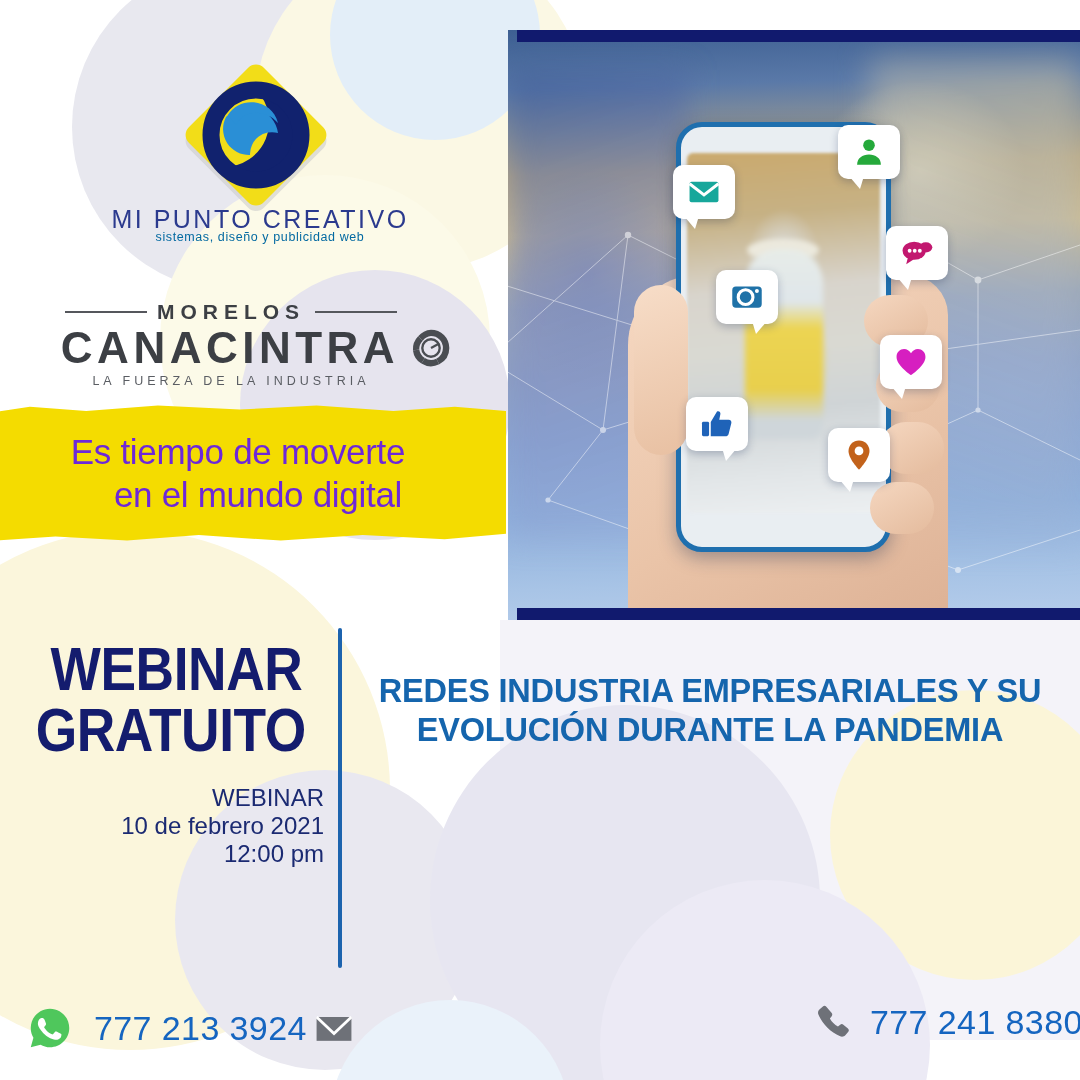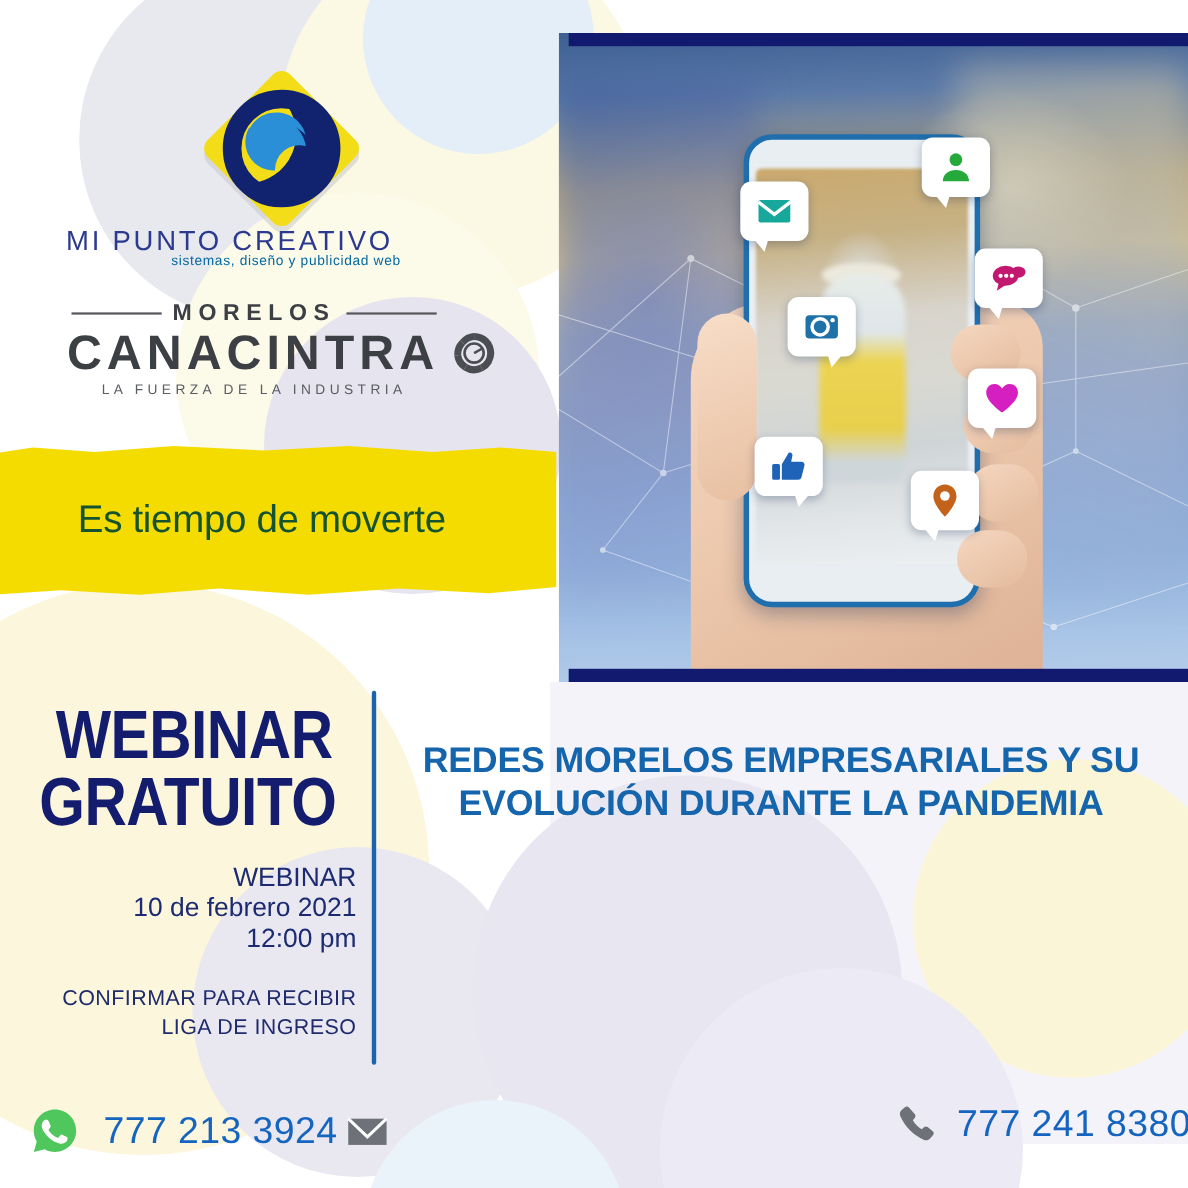--- a/index.html
+++ b/index.html
@@ -139,29 +139,29 @@
   #bub-mail    { left:165px; top:135px; }
   #bub-chat    { left:378px; top:196px; }
   #bub-camera  { left:208px; top:240px; }
   #bub-heart   { left:372px; top:305px; }
   #bub-thumb   { left:178px; top:367px; }
   #bub-pin     { left:320px; top:398px; }
 
   
   #mpc-logo { position:absolute; left:176px; top:55px; width:160px; height:160px; }
   #mpc-name {
-    position:absolute; left:60px; top:205px; width:400px; text-align:left;
+    position:absolute; left:60px; top:205px; width:400px; text-align:center;
     font-size:25px; letter-spacing:2.5px; color:#2b3a8e; font-weight:400;
   }
   #mpc-tag {
     position:absolute; left:60px; top:230px; width:400px; text-align:center;
     font-size:12.5px; letter-spacing:.6px; color:#0369a1;
   }
 
-  #cana-block { position:absolute; left:22px; top:273px; width:470px; }
+  #cana-block { position:absolute; left:22px; top:300px; width:470px; }
   #cana-top-row {
     display:flex; align-items:center; justify-content:center; gap:10px;
     padding-right:52px;
   }
   .cana-rule { height:2px; background:#55575c; width:82px; }
   #cana-morelos {
     font-size:21px; font-weight:700; letter-spacing:6px; color:#3c3f44;
   }
   #cana-main {
     display:flex; align-items:center; justify-content:center; gap:10px; margin-top:2px;
@@ -178,21 +178,21 @@
   
   #yellow-banner {
     position:absolute; left:-6px; top:404px; width:512px; height:138px;
     background:#f4dc00;
     clip-path: polygon(0% 6%, 7% 2%, 18% 5%, 32% 1%, 48% 4%, 63% 1%, 78% 5%, 90% 2%, 100% 5%,
                        100% 94%, 88% 98%, 72% 95%, 56% 99%, 40% 95%, 26% 99%, 12% 96%, 0% 99%);
     display:flex; flex-direction:column; align-items:center; justify-content:center;
     z-index:3;
   }
   .banner-line {
-    color:#14532d; font-size:35px; font-weight:400; letter-spacing:-.3px; line-height:1.24;
+    color:#6d28d9; font-size:35px; font-weight:400; letter-spacing:-.3px; line-height:1.24;
     font-family:"Liberation Sans", sans-serif;
   }
   #banner-l1 { transform:translateX(-12px); }
   #banner-l2 { transform:translateX(8px); }
 
   
   #webinar-block { position:absolute; left:14px; top:640px; width:310px; text-align:right; }
   #wg-line1, #wg-line2 {
     color:#141c6e; font-weight:700; font-size:62px; line-height:.95;
     letter-spacing:-.5px; transform:scaleX(.86); transform-origin:center;
@@ -374,40 +374,37 @@
         </g>
         <circle cx="24" cy="24" r="9.5" fill="none" stroke="#4a4d52" stroke-width="2.6"></circle>
         <path d="M24 24 L33 19" stroke="#4a4d52" stroke-width="2.4" fill="none"></path>
       </svg>
     </div>
     <div id="cana-sub">LA FUERZA DE LA INDUSTRIA</div>
   </div>
 
   <div id="yellow-banner">
     <div class="banner-line" id="banner-l1">Es tiempo de moverte</div>
+    <div class="banner-line" id="banner-l2">en el mundo digital</div>
   </div>
 
   <div id="webinar-block">
     <div id="wg-line1">WEBINAR</div>
     <div id="wg-line2">GRATUITO</div>
     <div id="wg-detail">
       <div>WEBINAR</div>
       <div>10 de febrero 2021</div>
       <div>12:00 pm</div>
     </div>
-    <div id="wg-confirm">
-      <div>CONFIRMAR PARA RECIBIR</div>
-      <div>LIGA DE INGRESO</div>
-    </div>
   </div>
 
   <div id="divider"></div>
 
   <div id="right-col">
-    <div id="topic-title">REDES MORELOS EMPRESARIALES Y SU EVOLUCIÓN DURANTE LA PANDEMIA</div>
+    <div id="topic-title">REDES INDUSTRIA EMPRESARIALES Y SU EVOLUCIÓN DURANTE LA PANDEMIA</div>
   </div>
 
   <div id="footer">
 
     <div class="contact" id="c-whatsapp">
       <svg class="contact-icon" viewBox="0 0 48 48">
         <path d="M24 3C12.4 3 3 12.4 3 24c0 3.9 1.1 7.5 2.9 10.6L3 45l10.7-2.8C16.7 43.9 20.2 45 24 45c11.6 0 21-9.4 21-21S35.6 3 24 3z" fill="#4fc75c"></path>
         <path d="M17.4 14.2c-.5-1.1-1-1.1-1.5-1.1h-1.2c-.4 0-1.1.2-1.7.8-.6.6-2.2 2.1-2.2 5.2s2.3 6 2.6 6.4c.3.4 4.4 7 10.8 9.6 5.3 2.1 6.4 1.7 7.6 1.6 1.1-.1 3.7-1.5 4.2-3 .5-1.5.5-2.7.4-3-.2-.3-.6-.5-1.2-.8-.6-.3-3.7-1.8-4.3-2-.6-.2-1-.3-1.4.3-.4.6-1.6 2-2 2.4-.4.4-.7.5-1.3.2-.6-.3-2.6-1-5-3.1-1.8-1.6-3.1-3.6-3.4-4.2-.4-.6 0-.9.3-1.2.3-.3.6-.7.9-1.1.3-.4.4-.6.6-1.1.2-.4.1-.8 0-1.1-.2-.3-1.3-3.3-1.8-4.5z" fill="#ffffff"></path>
       </svg>
       <span class="contact-text">777 213 3924</span>

